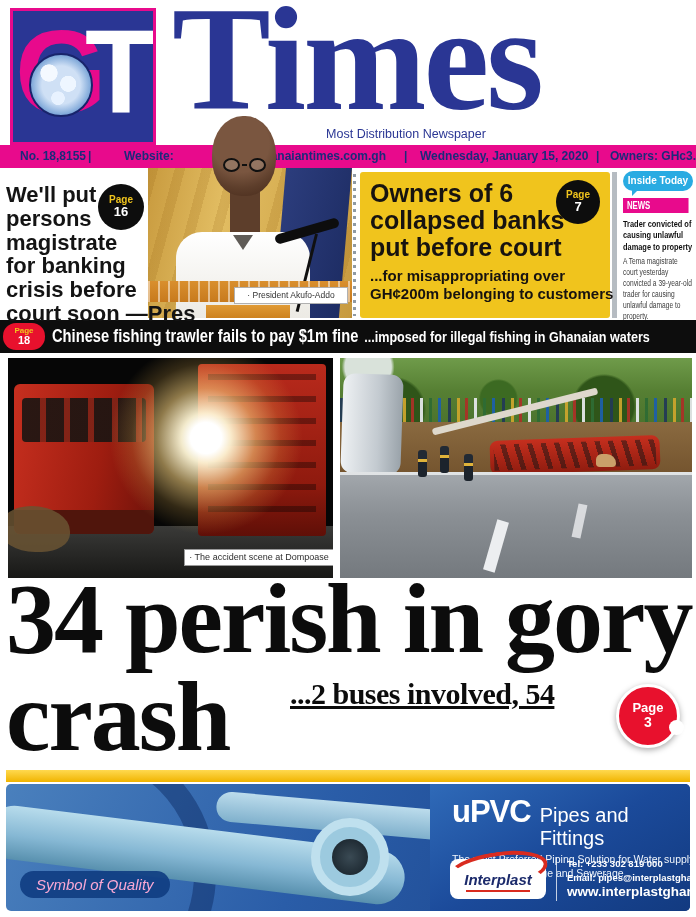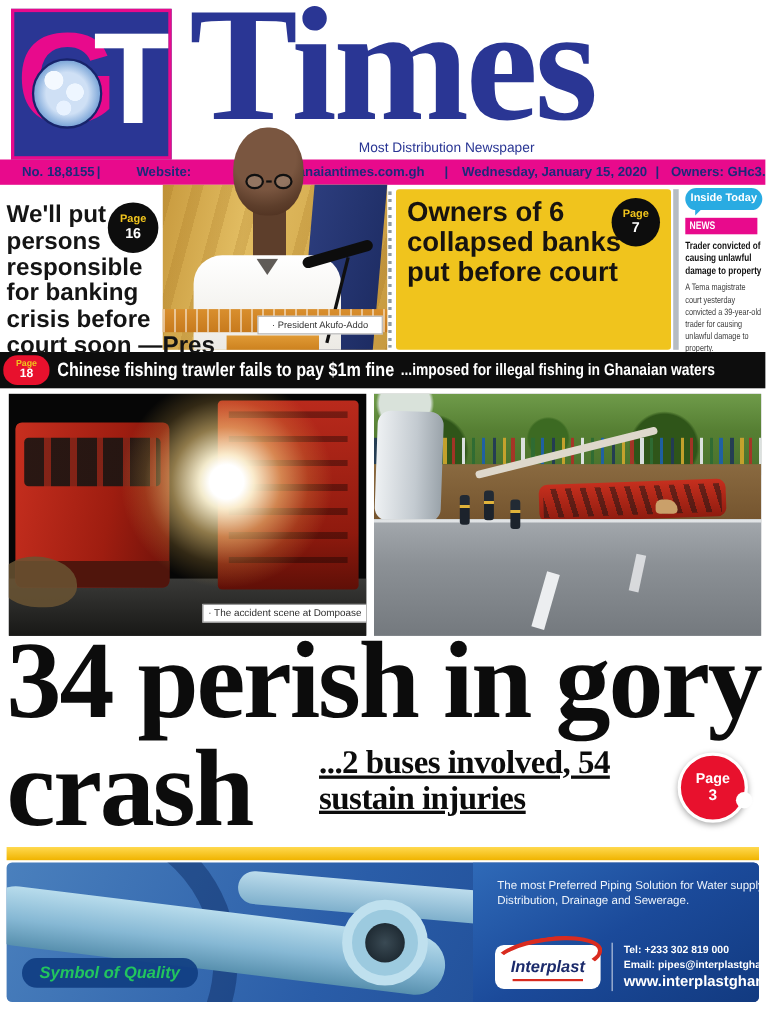--- a/index.html
+++ b/index.html
@@ -222,22 +222,22 @@
                border-radius:50%; border:22px solid rgba(12,40,95,0.45); }
   .pipe2 { position:absolute; left:210px; top:18px; width:260px; height:30px; border-radius:15px;
            background:linear-gradient(#bcdcec,#7fb0cc); transform:rotate(5deg); }
   .pipe { position:absolute; left:-20px; top:44px; width:420px; height:54px; border-radius:27px;
           background:linear-gradient(#b8dcec 0%, #86b8d4 55%, #5890ae 100%); transform:rotate(7deg); }
   .pipe-end { position:absolute; left:305px; top:34px; width:78px; height:78px; border-radius:50%;
               background:#9ccadf; border:9px solid #bfe0ee; }
   .pipe-end::after { content:""; position:absolute; inset:12px; border-radius:50%;
                      background:radial-gradient(#3a4a54,#141e26); }
   .quality { position:absolute; left:14px; bottom:13px; height:27px; padding:0 16px;
-             background:rgba(16,62,130,0.92); border-radius:14px; color:#22c55e; font-style:italic;
-             font-weight:bold; font-size:15px; line-height:27px; z-index:4; }
+             background:rgba(16,62,130,0.92); border-radius:14px; color:#f9a8d4; font-style:italic;
+             font-weight:normal; font-size:15px; line-height:27px; z-index:4; }
   .ad-right { position:absolute; left:424px; top:0; width:260px; height:100%; z-index:3;
               background:linear-gradient(150deg,#2f6ab8 0%, #1b4a9a 50%, #123a80 100%);
               padding:12px 10px 0 22px; color:#fff; }
   .upvc-line { display:flex; align-items:baseline; gap:9px; }
   .upvc { font-size:31px; font-weight:bold; letter-spacing:-1px; line-height:1; }
   .upvc-suffix { font-size:20px; font-weight:400; }
   .ad-desc { margin-top:3px; }
   .ad-desc span { display:block; font-size:10.5px; line-height:1.32; color:#eef4fb;
                   font-weight:500; white-space:nowrap; }
   .ad-bottom { position:absolute; left:20px; bottom:10px; display:flex; align-items:center; }
@@ -273,21 +273,21 @@
   <span class="ib-website">ghanaiantimes.com.gh</span>
   <span class="ib-d2">|</span>
   <span class="ib-date">Wednesday, January 15, 2020</span>
   <span class="ib-d3">|</span>
   <span class="ib-price">Owners: GHc3.00</span>
 </div>
 
 <div class="lead-left">
   <span>We'll put</span>
   <span>persons</span>
-  <span>responsible</span>
+  <span>magistrate</span>
   <span>for banking</span>
   <span>crisis before</span>
   <span>court soon —Pres</span>
 </div>
 <div class="pgbadge badge16">
   <span class="pg-l">Page</span>
   <span class="pg-n">16</span>
 </div>
 
 <div class="president">
@@ -311,20 +311,24 @@
   <div class="pp-caption">· President Akufo-Addo</div>
 </div>
 
 <div class="dotline"></div>
 
 <div class="lead-right">
   <div class="lr-head">
     <span>Owners of 6</span>
     <span>collapsed banks</span>
     <span>put before court</span>
+  </div>
+  <div class="lr-sub">
+    <span>...for misappropriating over</span>
+    <span>GH¢200m belonging to customers</span>
   </div>
   <div class="pgbadge badge7">
     <span class="pg-l">Page</span>
     <span class="pg-n">7</span>
   </div>
 </div>
 
 <div class="sep-grey"></div>
 
 <div class="sidebar">
@@ -383,36 +387,39 @@
   <div class="pr-ff ff1"></div>
   <div class="pr-ff ff2"></div>
   <div class="pr-ff ff3"></div>
   <div class="pr-kneel"></div>
 </div>
 
 <div class="h1a">34 perish in gory</div>
 <div class="h1b">crash</div>
 <div class="main-sub">
   <span>...2 buses involved, 54</span>
-  <span>sustain injuries</span>
 </div>
 <div class="badge3">
   <span class="b3-l">Page</span>
   <span class="b3-n">3</span>
 </div>
 
 <div class="gold-strip"></div>
 
 <div class="ad">
   <div class="ad-circle"></div>
   <div class="pipe2"></div>
   <div class="pipe"></div>
   <div class="pipe-end"></div>
   <div class="quality">Symbol of Quality</div>
   <div class="ad-right">
+    <div class="upvc-line">
+      <span class="upvc">uPVC</span>
+      <span class="upvc-suffix">Pipes and Fittings</span>
+    </div>
     <div class="ad-desc">
       <span>The most Preferred Piping Solution for Water supply,</span>
       <span>Distribution, Drainage and Sewerage.</span>
     </div>
     <div class="ad-bottom">
       <div class="iplogo">
         <div class="ip-arc"></div>
         <div class="ip-name">Interplast</div>
         <div class="ip-line"></div>
       </div>

